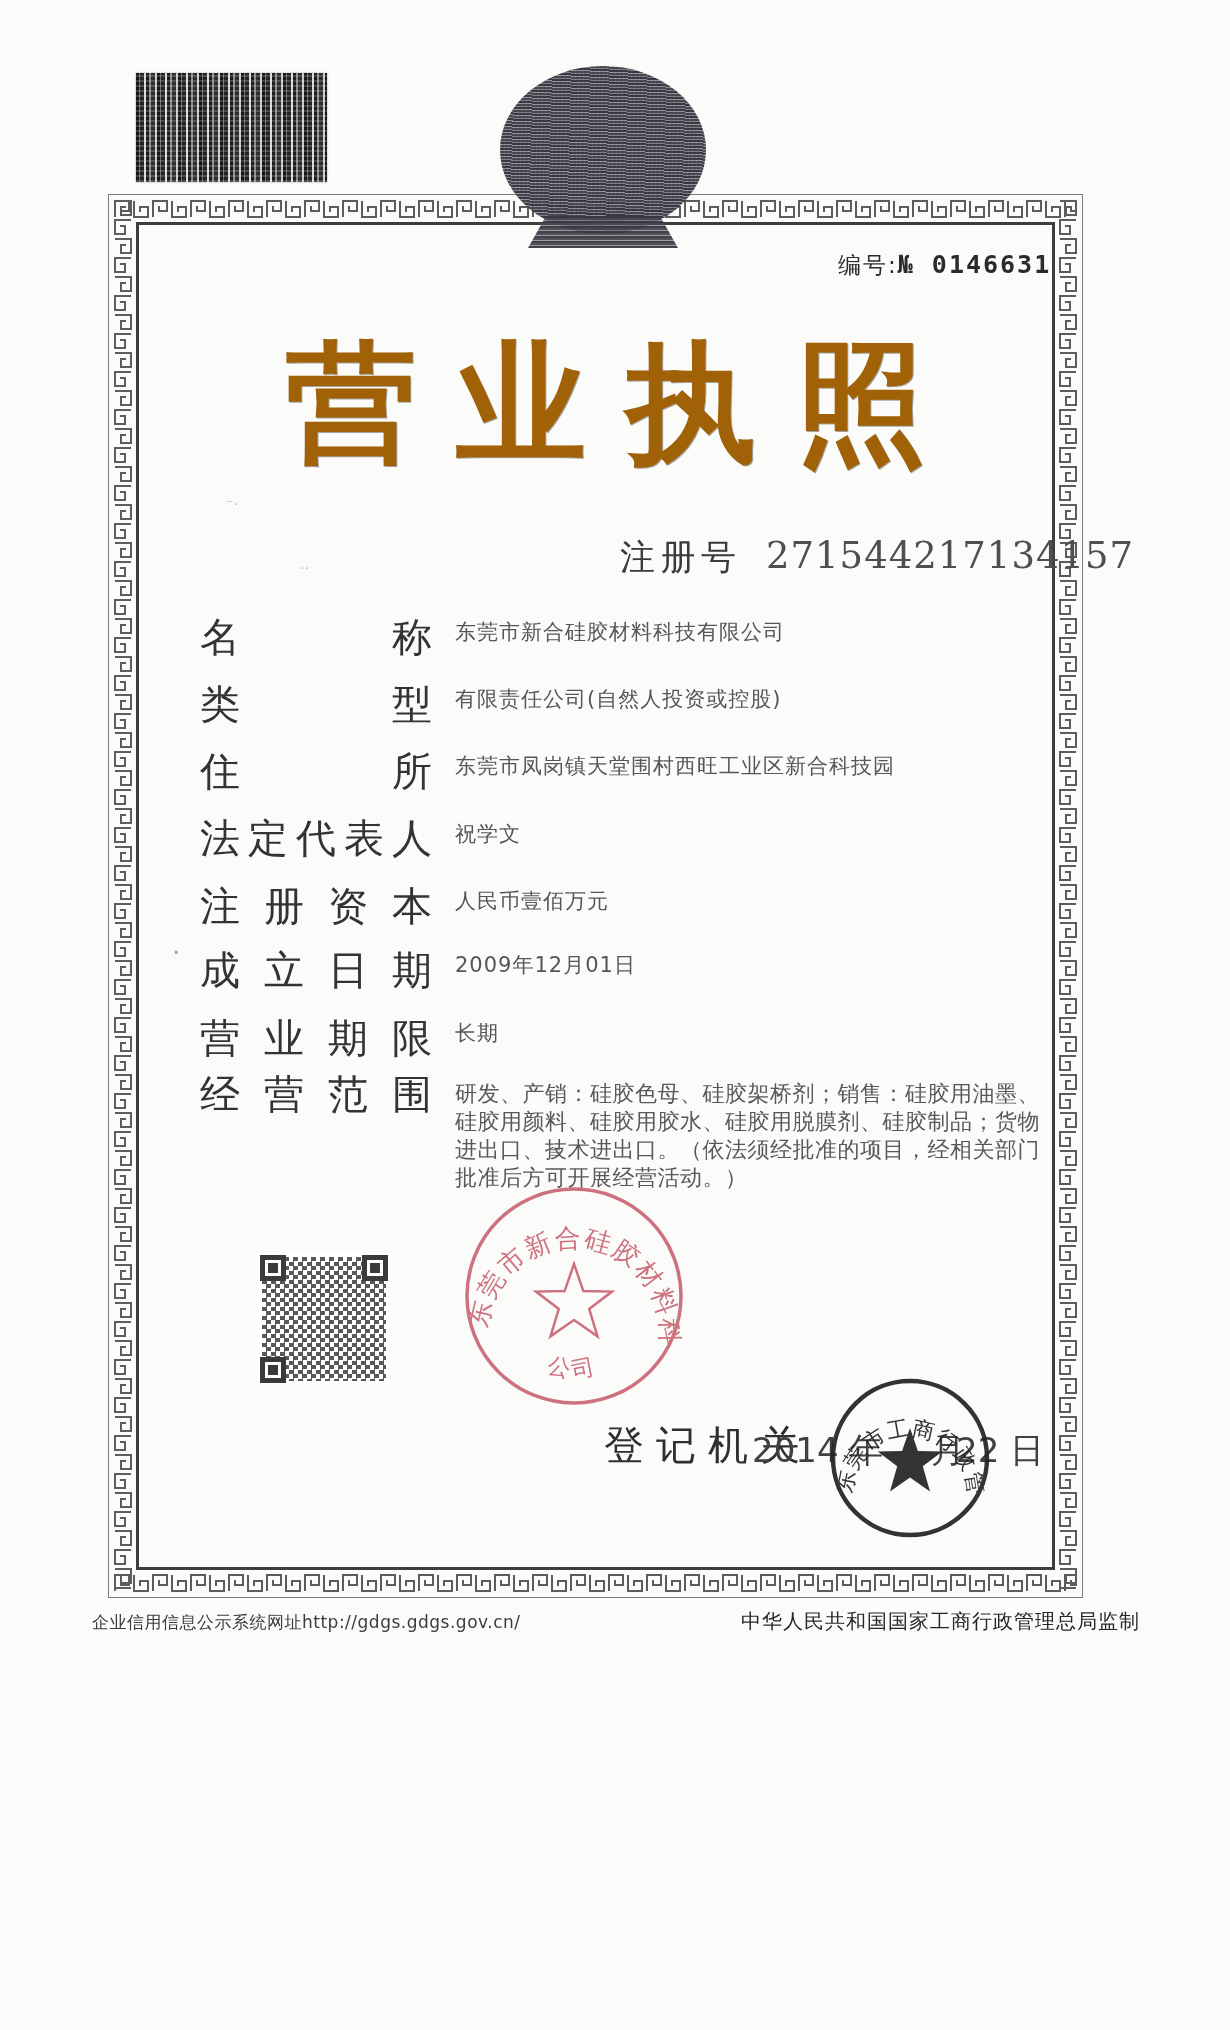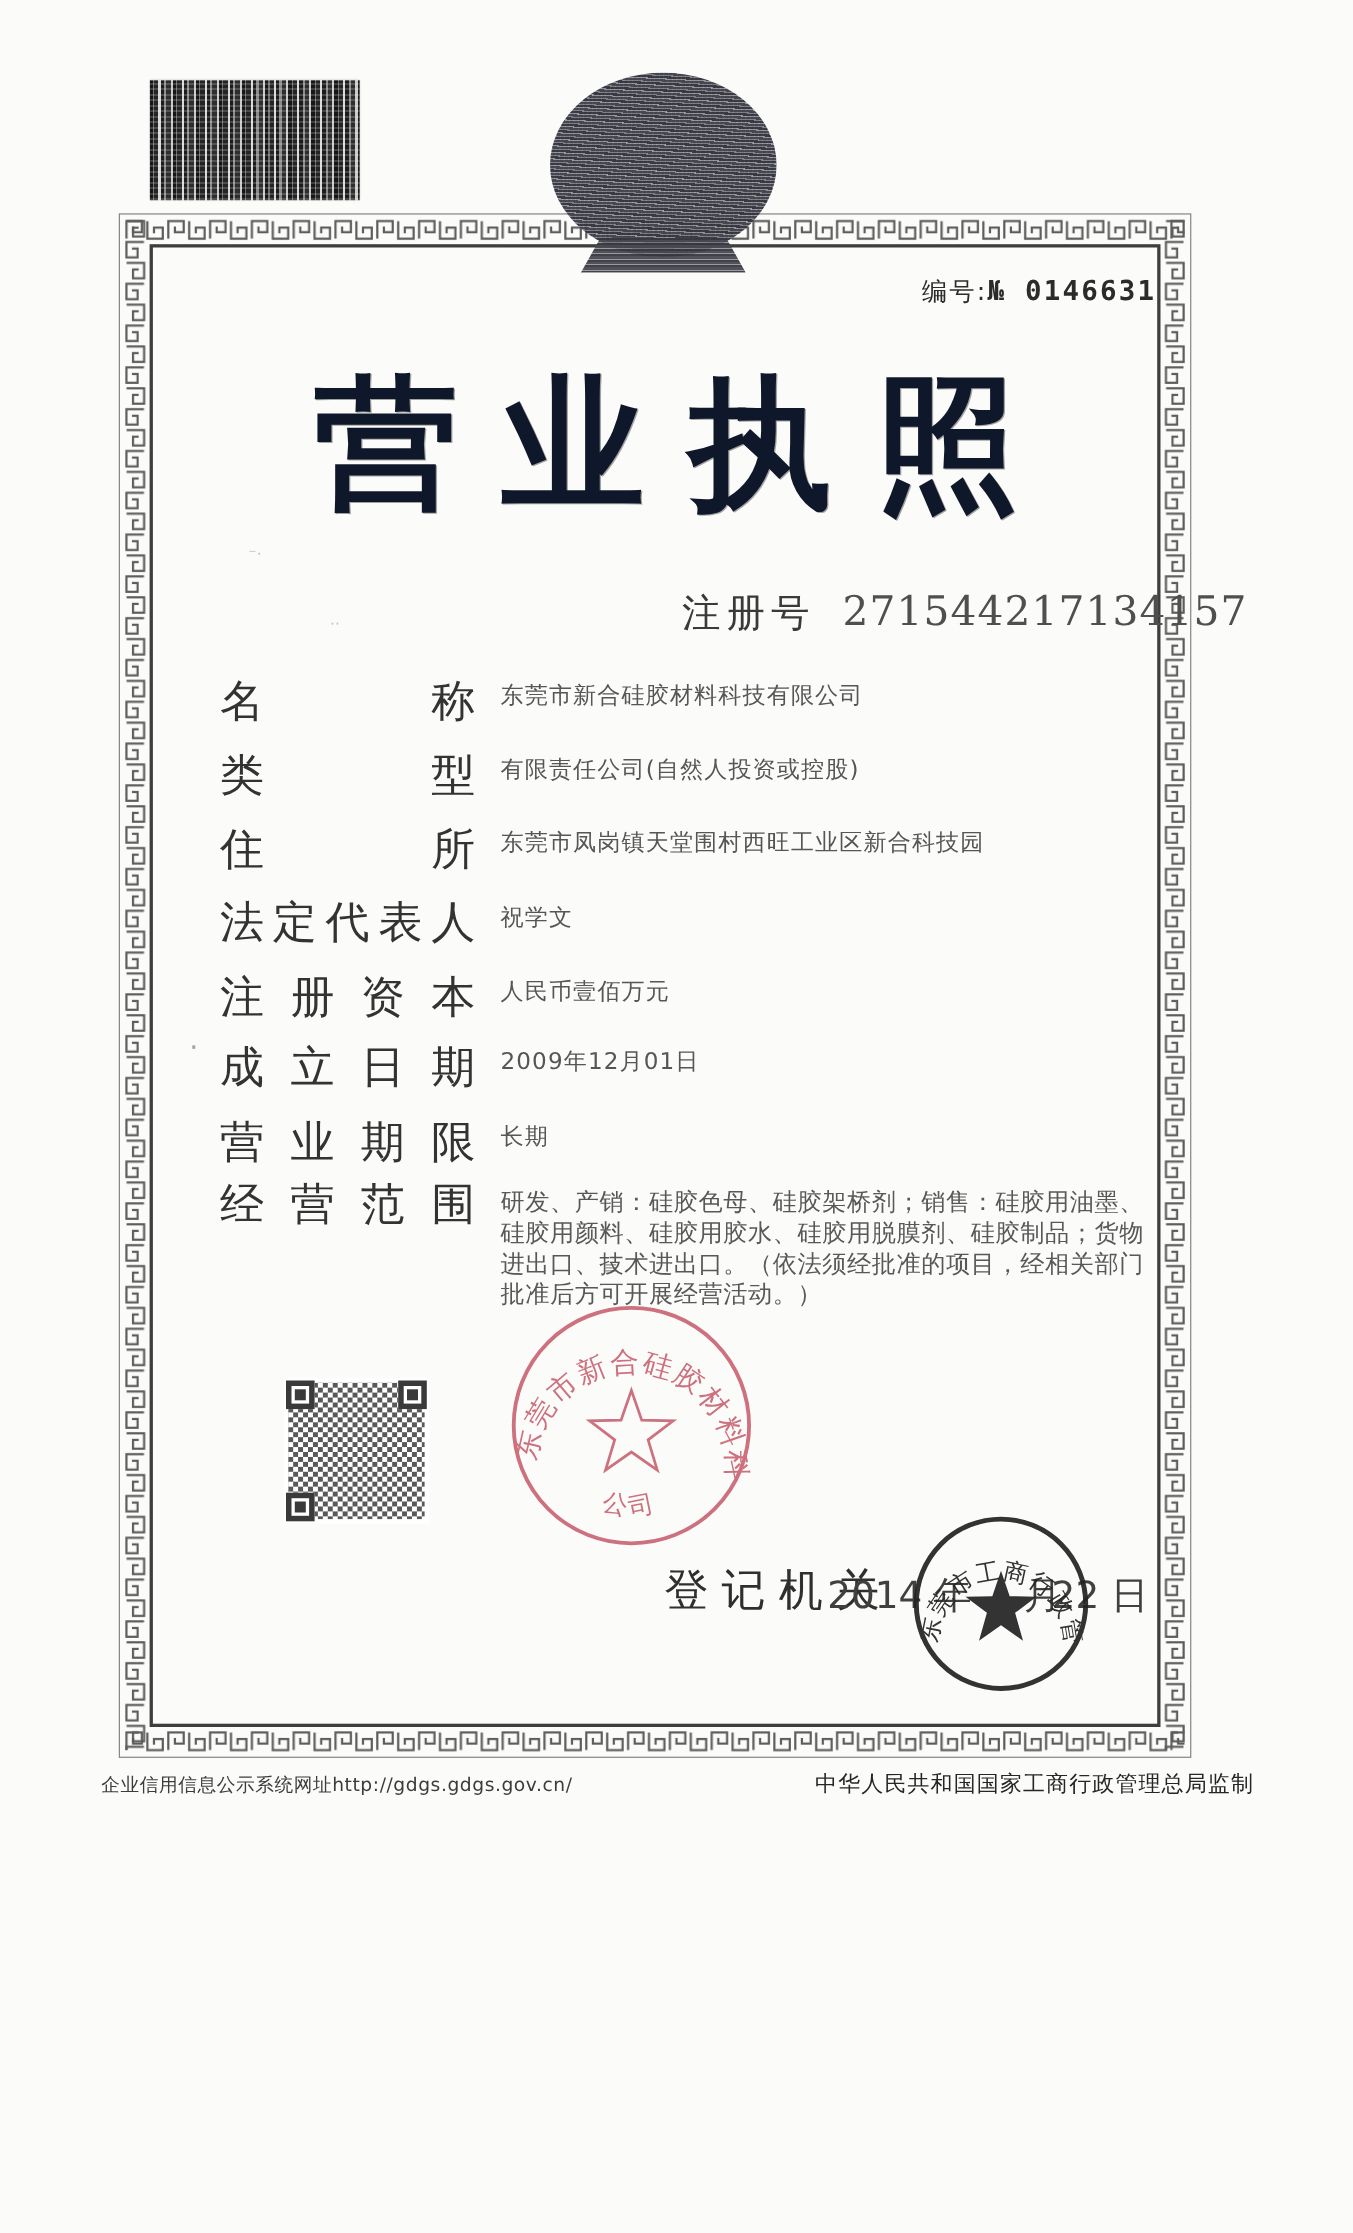--- a/index.html
+++ b/index.html
@@ -38,21 +38,21 @@
   .mstrip{position:absolute;}
   .mstrip.top{left:3px;top:3px;width:965px;height:22px;}
   .mstrip.bottom{left:3px;bottom:3px;width:965px;height:22px;}
   .mstrip.left{left:3px;top:3px;width:22px;height:1393px;}
   .mstrip.right{right:3px;top:3px;width:22px;height:1393px;}
 
   
   .serial{left:838px;top:250px;font-size:23px;color:#2b2b2b;letter-spacing:2px;z-index:6;display:flex;align-items:baseline;}
   .serial .no{font-family:"DejaVu Sans Mono","Liberation Mono",monospace;font-size:25px;font-weight:bold;}
   .doc-title{
-    left:286px;top:338px;font-size:130px;font-weight:bold;color:#0f172a;
+    left:286px;top:338px;font-size:130px;font-weight:bold;color:#a16207;
     letter-spacing:40px;line-height:1;z-index:6;white-space:nowrap;
     text-shadow:1px 1px 0 rgba(30,30,30,.4);
   }
   .regno-row{top:534px;z-index:6;}
   .regno-label{left:620px;width:116px;font-size:35px;color:#3a3a3a;font-weight:500;}
   .regno-value{left:766px;font-size:37px;color:#4f4f4f;font-family:"DejaVu Serif","Liberation Serif",serif;letter-spacing:1px;}
 
   
   .flabel{left:200px;width:232px;font-size:40px;color:#333;font-weight:500;z-index:6;}
   .fvalue{left:455px;font-size:21px;color:#565656;z-index:6;letter-spacing:1px;white-space:nowrap;}

